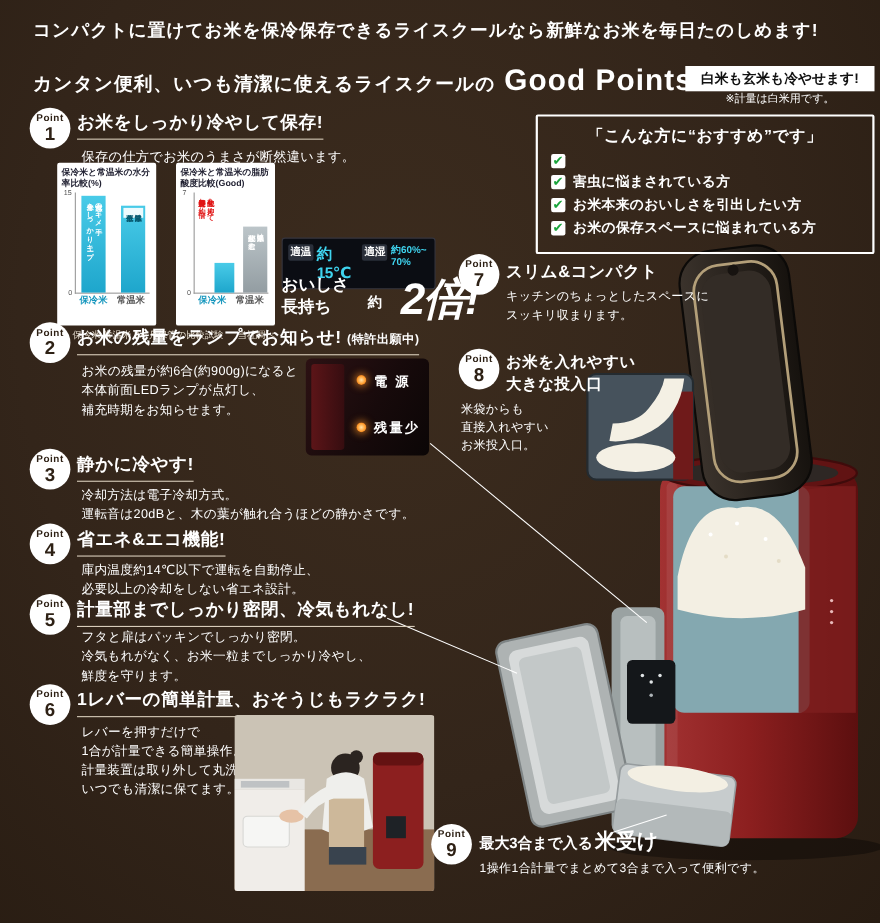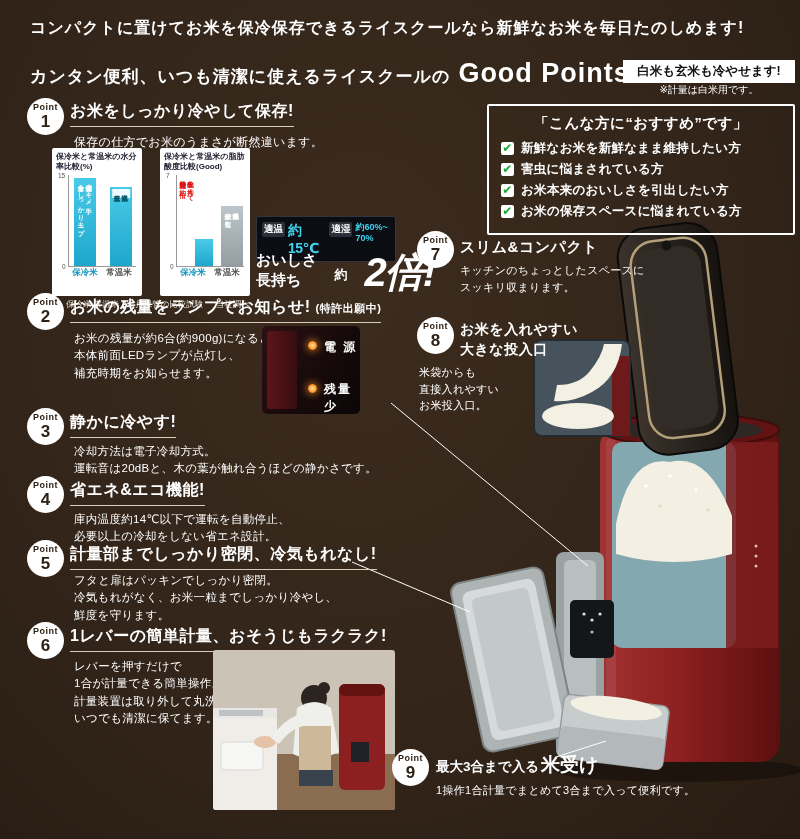--- a/index.html
+++ b/index.html
@@ -57,21 +57,21 @@
   .tg1{font-size:15px;font-weight:bold;line-height:1.3;white-space:pre-line}
   .tg2{font-size:13px;font-weight:bold;margin-bottom:5px}
   .tg3{font-size:40px;font-weight:bold;font-style:italic;line-height:.85;letter-spacing:-2px}
 
   .rec{left:487px;top:104px;width:308px;border:2px solid #fff;padding:8px 12px 9px;border-radius:2px}
   .rec-title{text-align:center;font-size:14.5px;font-weight:bold;margin-bottom:7px;letter-spacing:.5px}
   .rec-item{display:flex;align-items:center;gap:7px;margin:4px 0;font-size:12.5px;font-weight:bold;letter-spacing:.3px}
   .chk{width:13px;height:13px;background:#fff;border-radius:2px;color:#1ba53c;font-size:12px;font-weight:bold;
        line-height:12px;text-align:center;flex:0 0 13px}
 
-  .led{left:262px;top:326px;width:98px;height:88px;border-radius:5px;overflow:hidden;
+  .led{left:278px;top:326px;width:112px;height:88px;border-radius:5px;overflow:hidden;
        background:linear-gradient(120deg,#2c1113 0%,#170a0b 55%,#0b0606 100%)}
   .led .strip{position:absolute;left:5px;top:5px;bottom:5px;width:30px;border-radius:3px;
        background:linear-gradient(90deg,#5c1518,#360d10)}
   .lamp{position:absolute;width:9px;height:9px;border-radius:50%;
        background:radial-gradient(circle,#ffe2a8 0%,#ff9d2e 55%,#a33c05 100%);
        box-shadow:0 0 7px 2px rgba(255,150,40,.55)}
   .ledlab{position:absolute;color:#fff;font-size:12px;font-weight:bold;letter-spacing:2px}
 
   .photo{position:absolute;overflow:hidden;border-radius:3px}
   .p9h{left:436px;top:752px;display:flex;align-items:baseline;gap:2px;font-weight:bold}
@@ -227,21 +227,20 @@
     <span class="tg1">おいしさ
 長持ち</span>
     <span class="tg2">約</span>
     <span class="tg3">2倍!</span>
   </div>
 
   <div class="abs rec">
     <div class="rec-title">「こんな方に“おすすめ”です」</div>
     <div class="rec-item">
       <span class="chk">✔</span>
-      <span>新鮮なお米を新鮮なまま維持したい方</span>
     </div>
     <div class="rec-item">
       <span class="chk">✔</span>
       <span>害虫に悩まされている方</span>
     </div>
     <div class="rec-item">
       <span class="chk">✔</span>
       <span>お米本来のおいしさを引出したい方</span>
     </div>
     <div class="rec-item">

